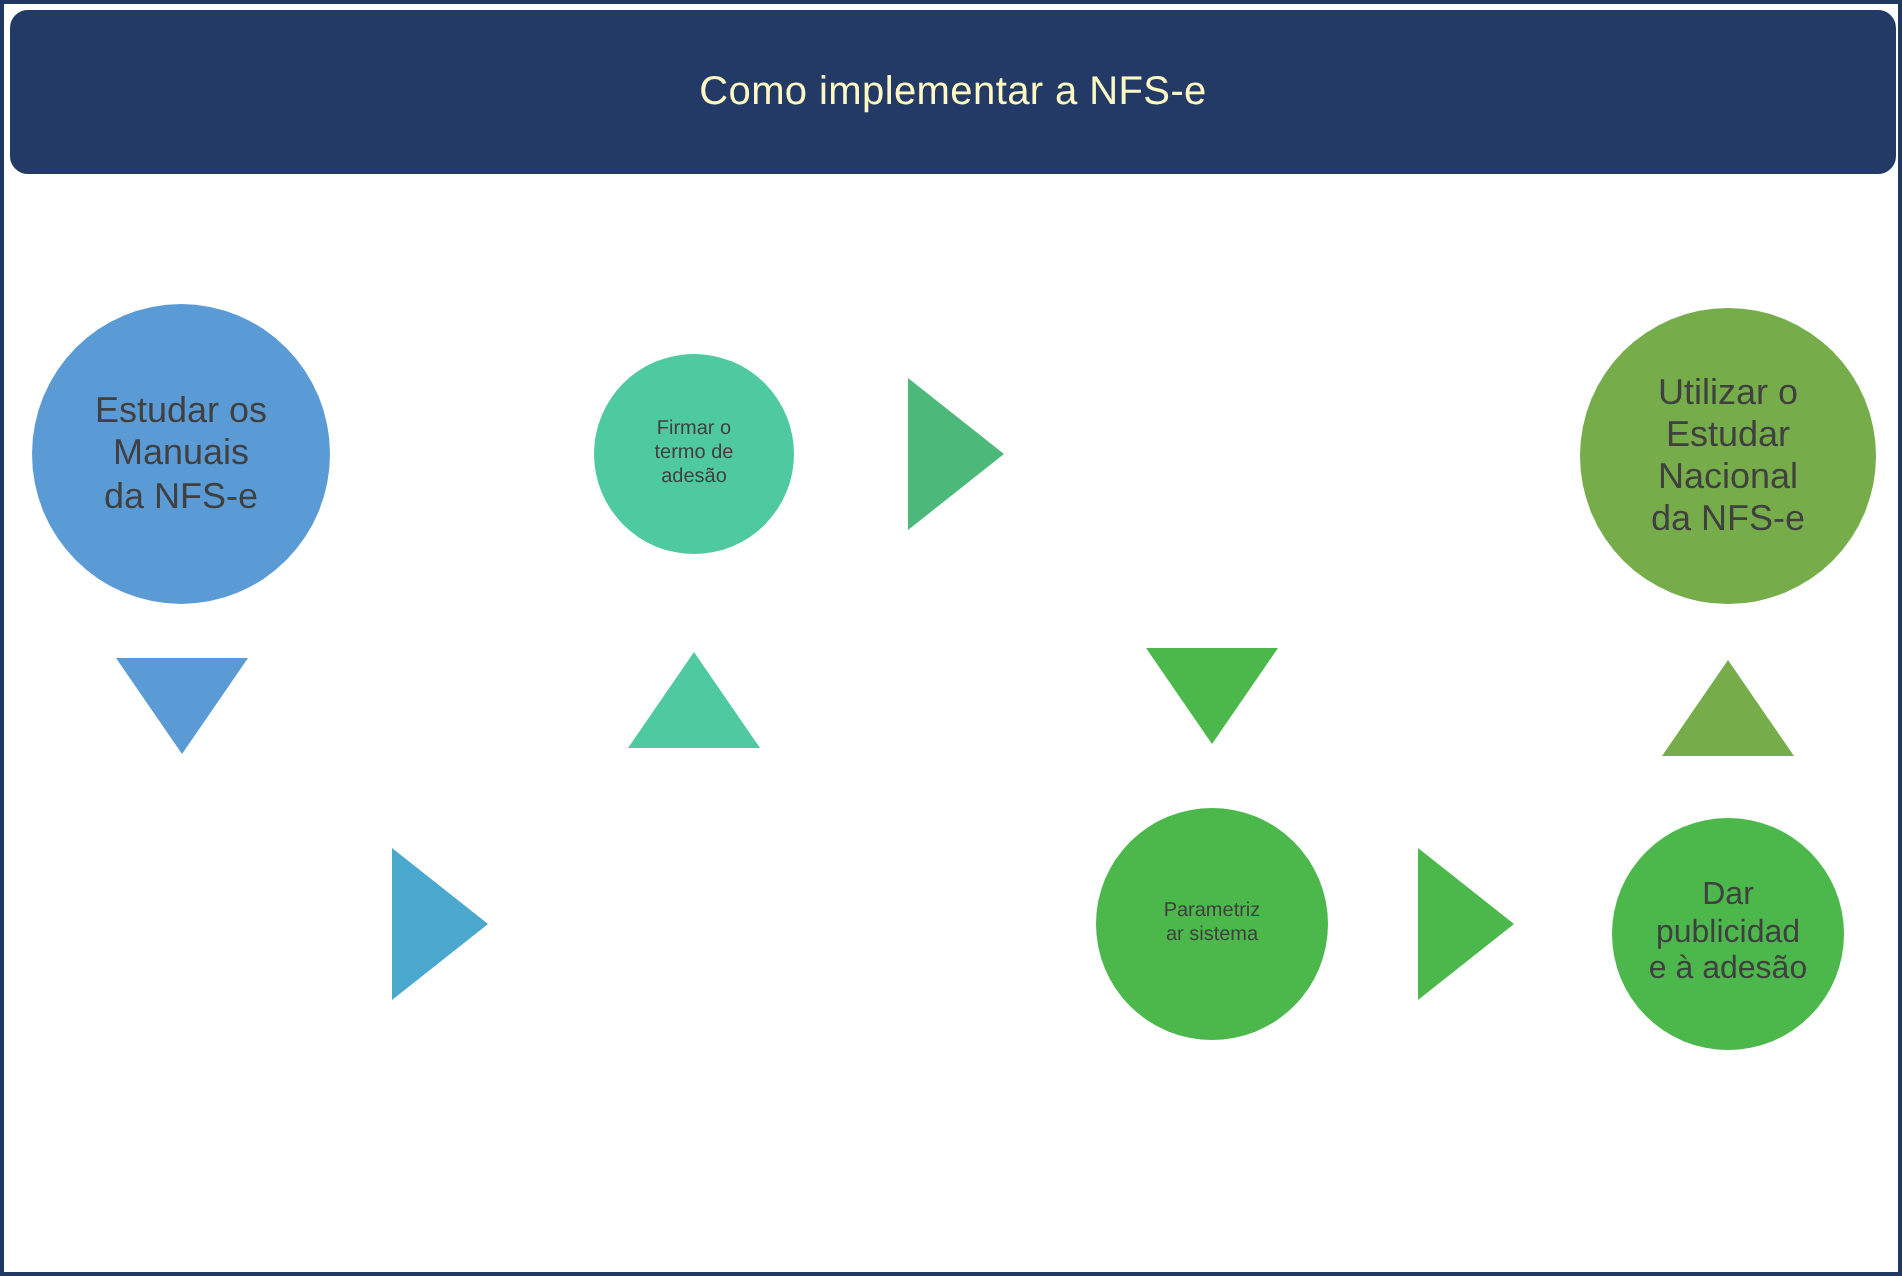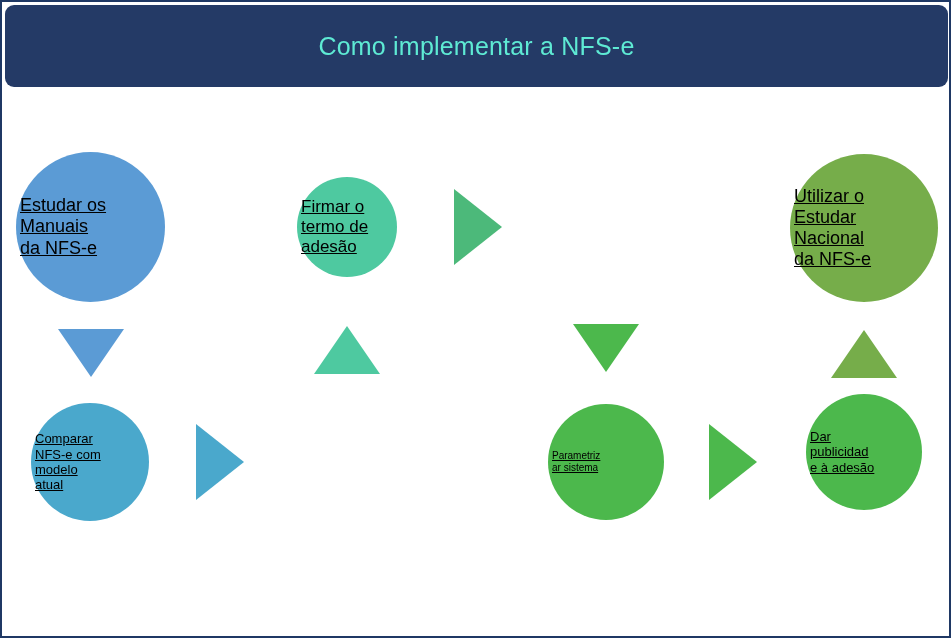--- a/index.html
+++ b/index.html
@@ -26,41 +26,40 @@
     top: 3px;
     width: 943px;
     height: 82px;
     background: #243a66;
     border-radius: 9px;
     display: flex;
     align-items: center;
     justify-content: center;
   }
   #header-title {
-    color: #5eead4;
-    font-size: 25px;
+    color: #fef9c3;
+    font-size: 20px;
     font-weight: 400;
     letter-spacing: 0.2px;
     font-family: "Liberation Sans", sans-serif;
     text-align: left;
     white-space: nowrap;
   }
   
   .node {
     position: absolute;
     border-radius: 50%;
     display: flex;
     align-items: center;
     justify-content: center;
-    text-align: left;
-    color: #000000;
+    text-align: center;
+    color: #404040;
     box-sizing: border-box;
     line-height: 1.18;
     padding: 4px;
-    text-decoration: underline;
   }
   .node-label {
     display: block;
     width: 100%;
     white-space: pre-line;
   }
   .tri {
     position: absolute;
     width: 0;
     height: 0;
@@ -88,30 +87,24 @@
   </div>
 
   <div class="node" style="left:14px; top:150px; width:149px; height:150px; background:#5b9bd5; font-size:18px;">
     <span class="node-label">Estudar os
 Manuais
 da NFS-e</span>
   </div>
 
   <div class="tri tri-down" style="left:56px; top:327px; border-top:48px solid #5b9bd5;"></div>
 
-  <div class="node" style="left:29px; top:401px; width:118px; height:118px; background:#4aa8cc; font-size:13px;">
-    <span class="node-label">Comparar
-NFS-e com
-modelo
-atual</span>
-  </div>
 
   <div class="tri tri-right" style="left:194px; top:422px; border-left:48px solid #4aa8cc;"></div>
 
-  <div class="node" style="left:295px; top:175px; width:100px; height:100px; background:#4ec9a0; font-size:17px;">
+  <div class="node" style="left:295px; top:175px; width:100px; height:100px; background:#4ec9a0; font-size:10px;">
     <span class="node-label">Firmar o
 termo de
 adesão</span>
   </div>
 
   <div class="tri tri-up" style="left:312px; top:324px; border-bottom:48px solid #4ec9a0;"></div>
 
 
   <div class="tri tri-right" style="left:452px; top:187px; border-left:48px solid #4cb97a;"></div>
 
@@ -127,19 +120,19 @@
 
   <div class="node" style="left:788px; top:152px; width:148px; height:148px; background:#76ad4a; font-size:18px;">
     <span class="node-label">Utilizar o
 Estudar
 Nacional
 da NFS-e</span>
   </div>
 
   <div class="tri tri-up" style="left:829px; top:328px; border-bottom:48px solid #76ad4a;"></div>
 
-  <div class="node" style="left:804px; top:392px; width:116px; height:116px; background:#4cb84c; font-size:13px;">
+  <div class="node" style="left:804px; top:407px; width:116px; height:116px; background:#4cb84c; font-size:16px;">
     <span class="node-label">Dar
 publicidad
 e à adesão</span>
   </div>
 
 </div>
 
 </body></html>

